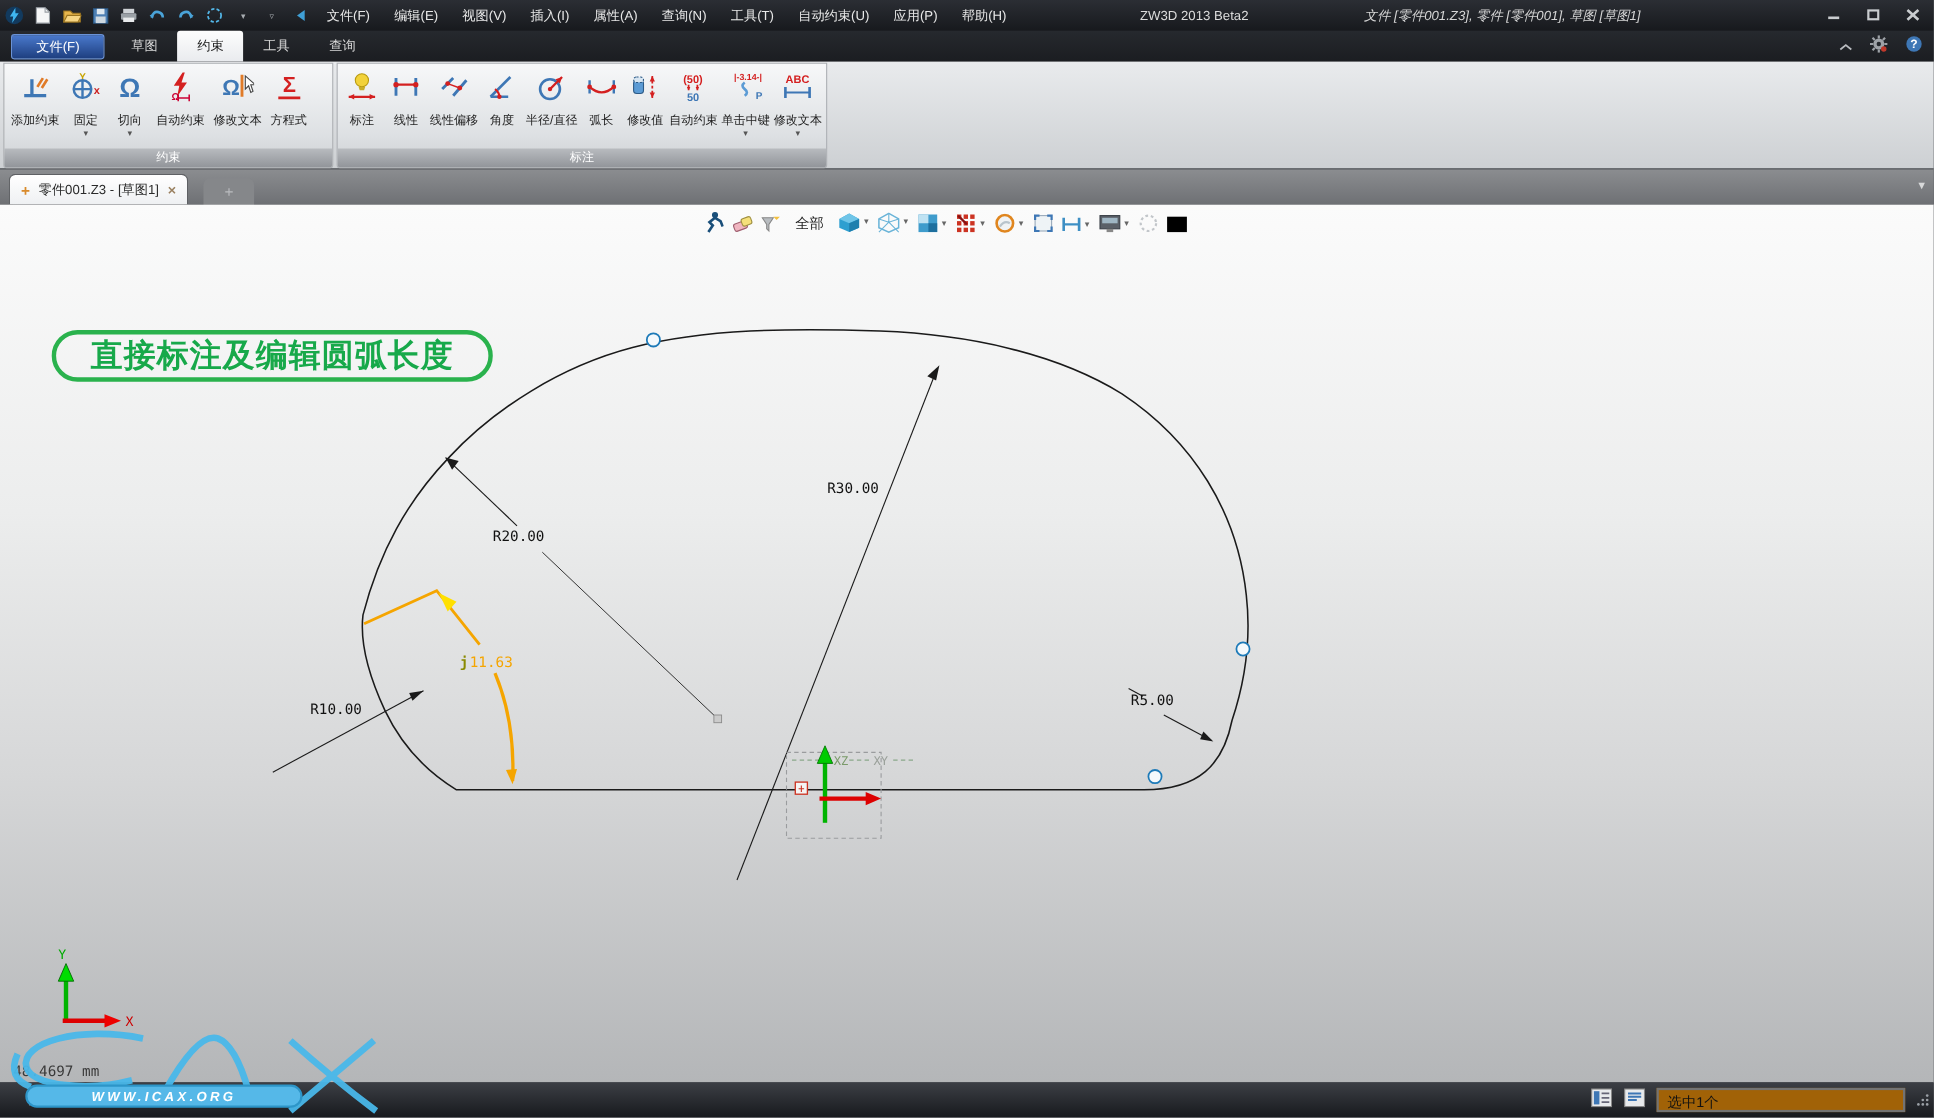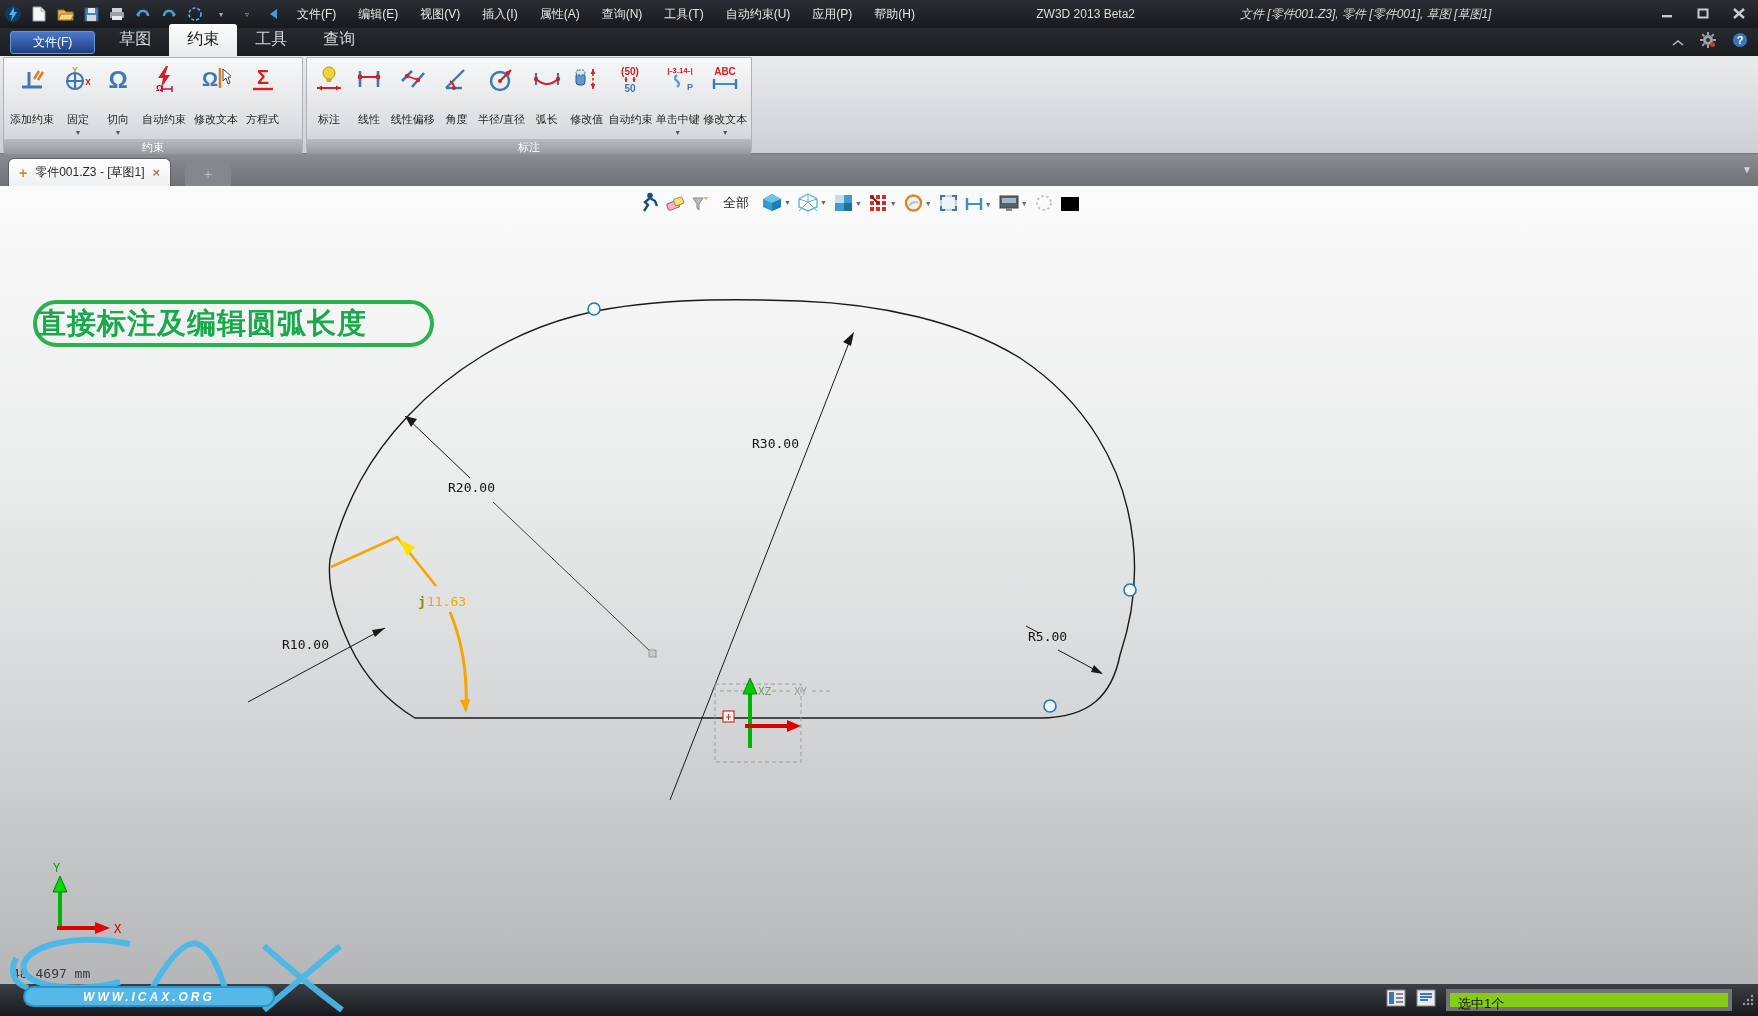--- a/index.html
+++ b/index.html
@@ -18,36 +18,36 @@
   #doc-context { position:absolute; left:1240px; color:#d6d6d6;font-style:italic; }
   .winbtns { position:absolute; right:8px; top:5px; display:flex; gap:14px; }
   .winbtn { width:22px; height:16px; display:flex; align-items:center; justify-content:center; }
 
   
   #tabrow { left:0; top:28px; width:1758px; height:28px;
     background:linear-gradient(#26292e,#1b1d21); display:flex; align-items:flex-end; }
   #file-btn { margin:3px 6px 2px 10px; padding:2px 22px; border-radius:3px;
     background:linear-gradient(#4a79cc,#1e3f80); border:1px solid #6a92d6;
     color:#fff; font-size:12px; }
-  .rtab { padding:5px 18px 6px; font-size:16px; color:#d8d8d8;margin-top:28px; }
+  .rtab { padding:5px 18px 6px; font-size:12px; color:#d8d8d8;margin-top:28px; }
   .rtab.active { background:linear-gradient(#fdfdfd,#e9ebee);
     border-radius:3px 3px 0 0; color:#1a1a1a; }
   #ribbon-right { position:absolute; right:10px; top:32px; display:flex; gap:16px; align-items:center; }
 
   
   #ribbon { left:0; top:56px; width:1758px; height:98px;
     background:linear-gradient(#e9ebed,#cdd0d3); border-bottom:1px solid #74777b; display:flex; }
   .rgroup { height:96px; margin:1px 0 0 3px; display:flex; flex-direction:column;
     background:linear-gradient(#f7f8f9,#dde0e3 70%,#ccd0d3);
     border:1px solid #aeb1b5; border-radius:0 0 3px 3px; }
   .rbuttons { flex:1; display:flex; align-items:flex-start; padding:4px 2px 0; }
   .rbtn { display:flex; flex-direction:column; align-items:center; padding:2px 4px;
     min-width:40px; border-radius:2px; }
   .rbtn .ric { width:30px; height:30px; display:flex; align-items:center; justify-content:center; }
-  .rbtn .rlabel { font-size:11px; color:#1f1f1f; white-space:nowrap; margin-top:18px; }
+  .rbtn .rlabel { font-size:11px; color:#1f1f1f; white-space:nowrap; margin-top:8px; }
   .rbtn .dd { font-size:7px; color:#555; line-height:8px; margin-top:2px; }
   .glabel { height:17px; line-height:17px; text-align:center; color:#fff; font-size:11px;
     background:linear-gradient(#b8bbbf,#92959a); border-radius:0 0 2px 2px; }
 
   
   #doctabs { left:0; top:154px; width:1758px; height:32px;
     background:linear-gradient(#8b8d90,#6e7074); display:flex; align-items:flex-end; }
   #doctab-active { margin-left:8px; height:28px; background:linear-gradient(#ffffff,#eef0f2);
     border:1px solid #5e6064; border-bottom:none; border-radius:6px 6px 0 0;
     display:flex; align-items:center; padding:0 10px; gap:8px; font-size:12px; color:#2a2a2a; }
@@ -55,44 +55,44 @@
     border-radius:6px 6px 0 0; display:flex; align-items:center; justify-content:center;
     color:#b9bbbe; font-size:14px; }
   .tab-plus { color:#d98a2b; font-weight:bold; font-size:14px; }
   .tab-close { color:#9a8060; font-weight:bold; font-size:13px; }
   #tabbar-arrow { position:absolute; right:6px; top:164px; color:#d8d9da; font-size:10px; }
 
   
   #canvas { left:0; top:186px; width:1758px; height:798px;
     background:linear-gradient(180deg,#fbfbfb 0%,#eceded 35%,#d6d7d8 65%,#b4b6b8 100%); }
   #hints { position:absolute; left:14px; top:22px; font-size:13px; color:#1c1c1c; line-height:19px; }
-  #annotation { position:absolute; left:33px; top:114px; width:401px; height:47px;
+  #annotation { position:absolute; left:47px; top:114px; width:401px; height:47px;
     border:4px solid #2ab24d; border-radius:24px; display:flex; align-items:center;
-    }
+    justify-content:center; }
   #annotation span { color:#17a94a; font-size:29px; font-weight:bold; letter-spacing:1px;
     font-family:"Liberation Serif","DejaVu Serif",serif; }
   #sketch { position:absolute; left:0; top:0; }
   text.dim { font-family:"DejaVu Sans Mono",monospace; font-size:13px; fill:#111; }
   text.dim-sel { font-family:"DejaVu Sans Mono",monospace; font-size:13px; }
 
   
   #datoolbar { position:absolute; left:640px; top:2px; height:24px; display:flex;
     align-items:flex-end; gap:7px; }
   .daicon { display:flex; align-items:center; gap:2px; }
   .da-dd { font-size:7px; color:#666; }
   #filter-all { font-size:13px; color:#1d1d1d; padding:0 6px; }
 
   
   #statusbar { left:0; top:984px; width:1758px; height:32px;
     background:linear-gradient(#3c3f45,#17191d); display:flex; align-items:center;
     color:#e8e8e8; font-size:12px; }
   #status-msg { margin-left:26px; }
   #status-right { position:absolute; right:4px; top:987px; height:26px; display:flex;
     align-items:center; gap:10px; }
-  #sel-field { width:286px; height:22px; background:#84cc16; border:4px solid #737373;
+  #sel-field { width:226px; height:22px; background:#a16207; border:2px solid #737373;
     color:#111; font-size:13px; line-height:22px; padding-left:8px; }
   #grip { width:12px; height:12px; }
 
   
   #watermark { position:absolute; left:2px; top:930px; pointer-events:none; }
 </style>
 </head>
 <body>
 
 <div id="app">

